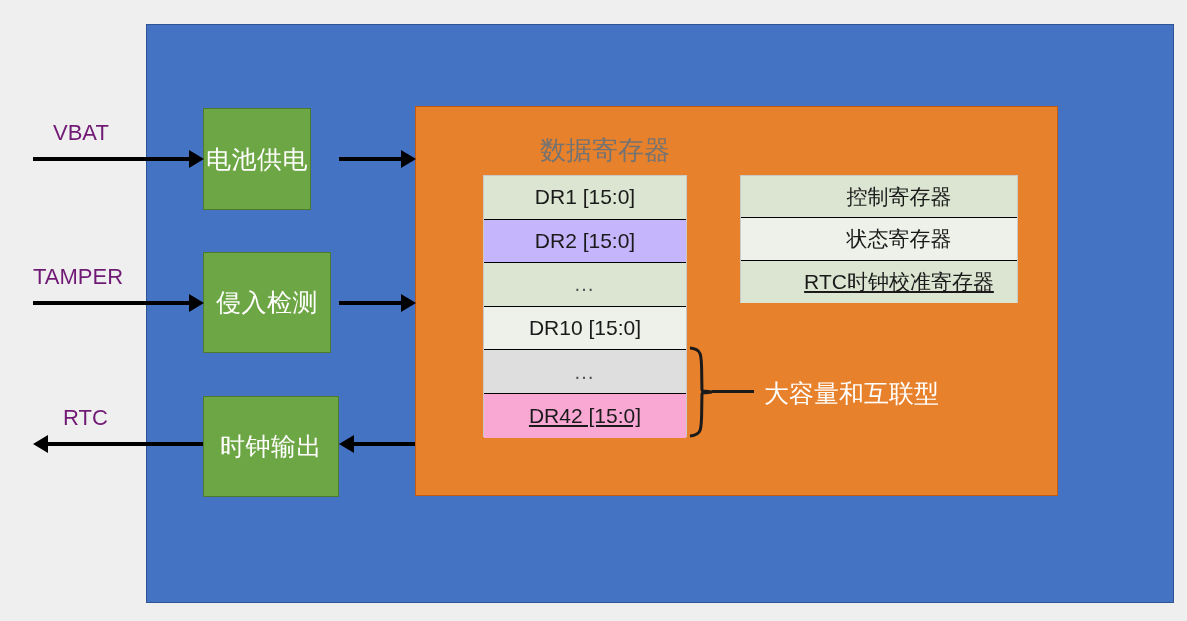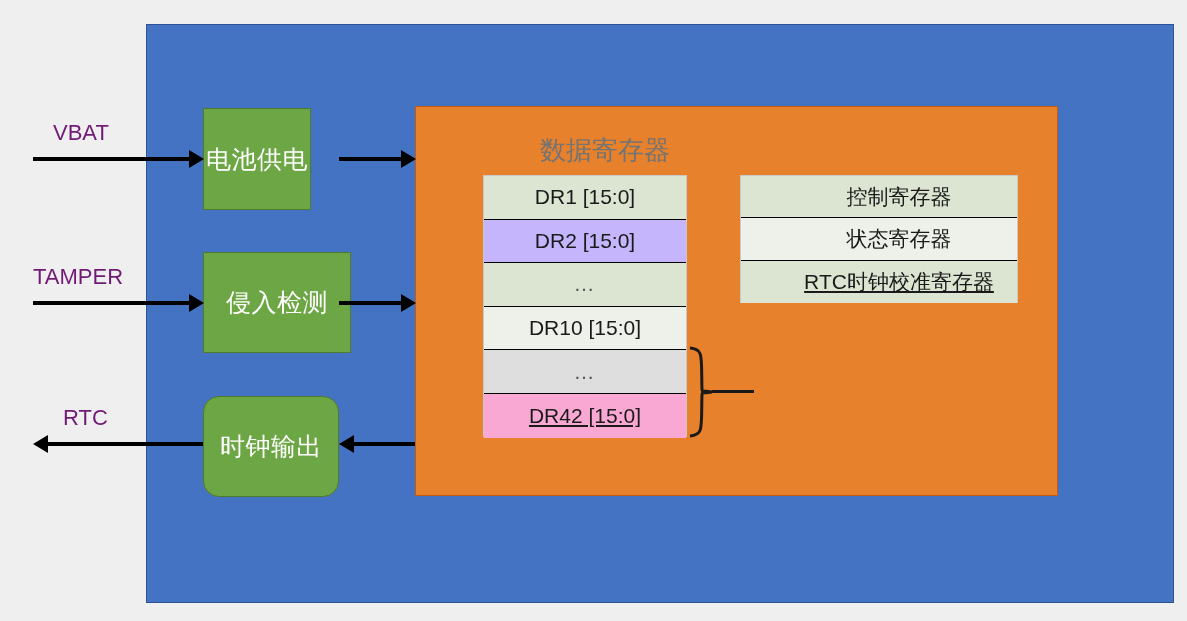--- a/index.html
+++ b/index.html
@@ -49,22 +49,22 @@
     border: 1px solid #4E7A2F;
     box-sizing: border-box;
     display: flex;
     align-items: center;
     justify-content: center;
     color: #ffffff;
     font-size: 25px;
     letter-spacing: 0.5px;
   }
   .green-1 { left: 203px; top: 108px; width: 108px; height: 102px; }
-  .green-2 { left: 203px; top: 252px; width: 148px; height: 101px; }
-  .green-3 { left: 203px; top: 396px; width: 136px; height: 101px; border-radius: 16px; }
+  .green-2 { left: 203px; top: 252px; width: 128px; height: 101px; }
+  .green-3 { left: 203px; top: 396px; width: 136px; height: 101px; }
 
   
   .sig-label {
     position: absolute;
     font-size: 22px;
     color: #701a75;
     white-space: nowrap;
   }
   .sig-vbat   { left: 53px;  top: 120px; }
   .sig-tamper { left: 33px;  top: 264px; }
@@ -238,14 +238,15 @@
       </div>
       <div class="reg-row" style="background: rgb(220, 229, 210);">
         <span>RTC时钟校准寄存器</span>
       </div>
     </div>
 
   <svg class="brace" viewBox="0 0 26 92" preserveAspectRatio="none">
     <path d="M2 2 C16 3 13 10 14 44 C15 49 19 46 24 46 C19 46 15 43 14 48 C13 82 16 89 2 90" fill="none" stroke="#1a1a1a" stroke-width="3"></path>
   </svg>
   <div class="brace-stem"></div>
+  <div class="annotation">大容量和互联型</div>
 
 </div>
 
 </body></html>

